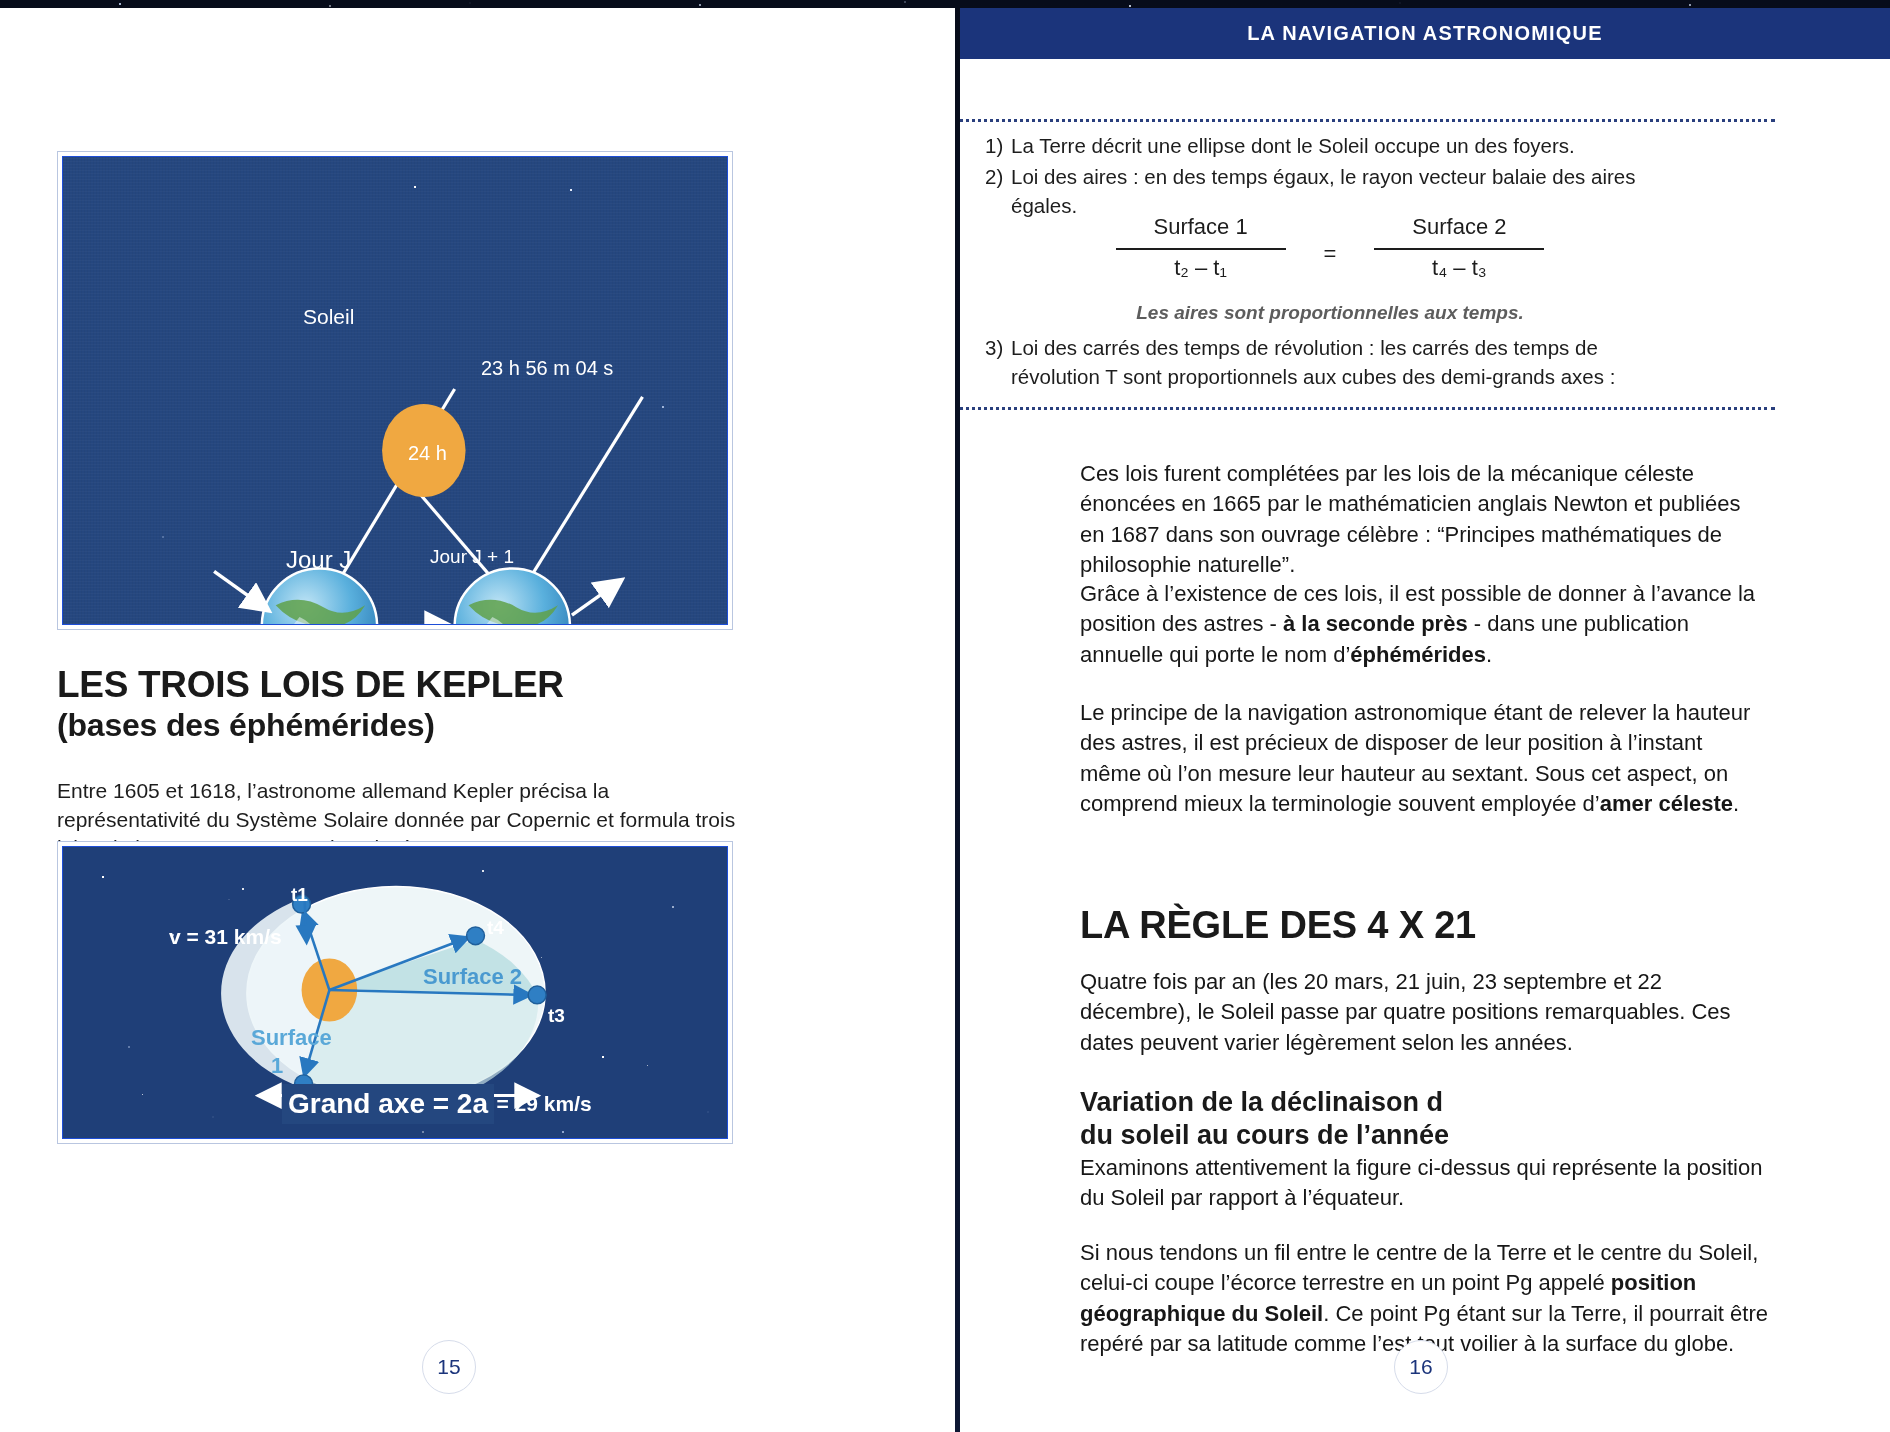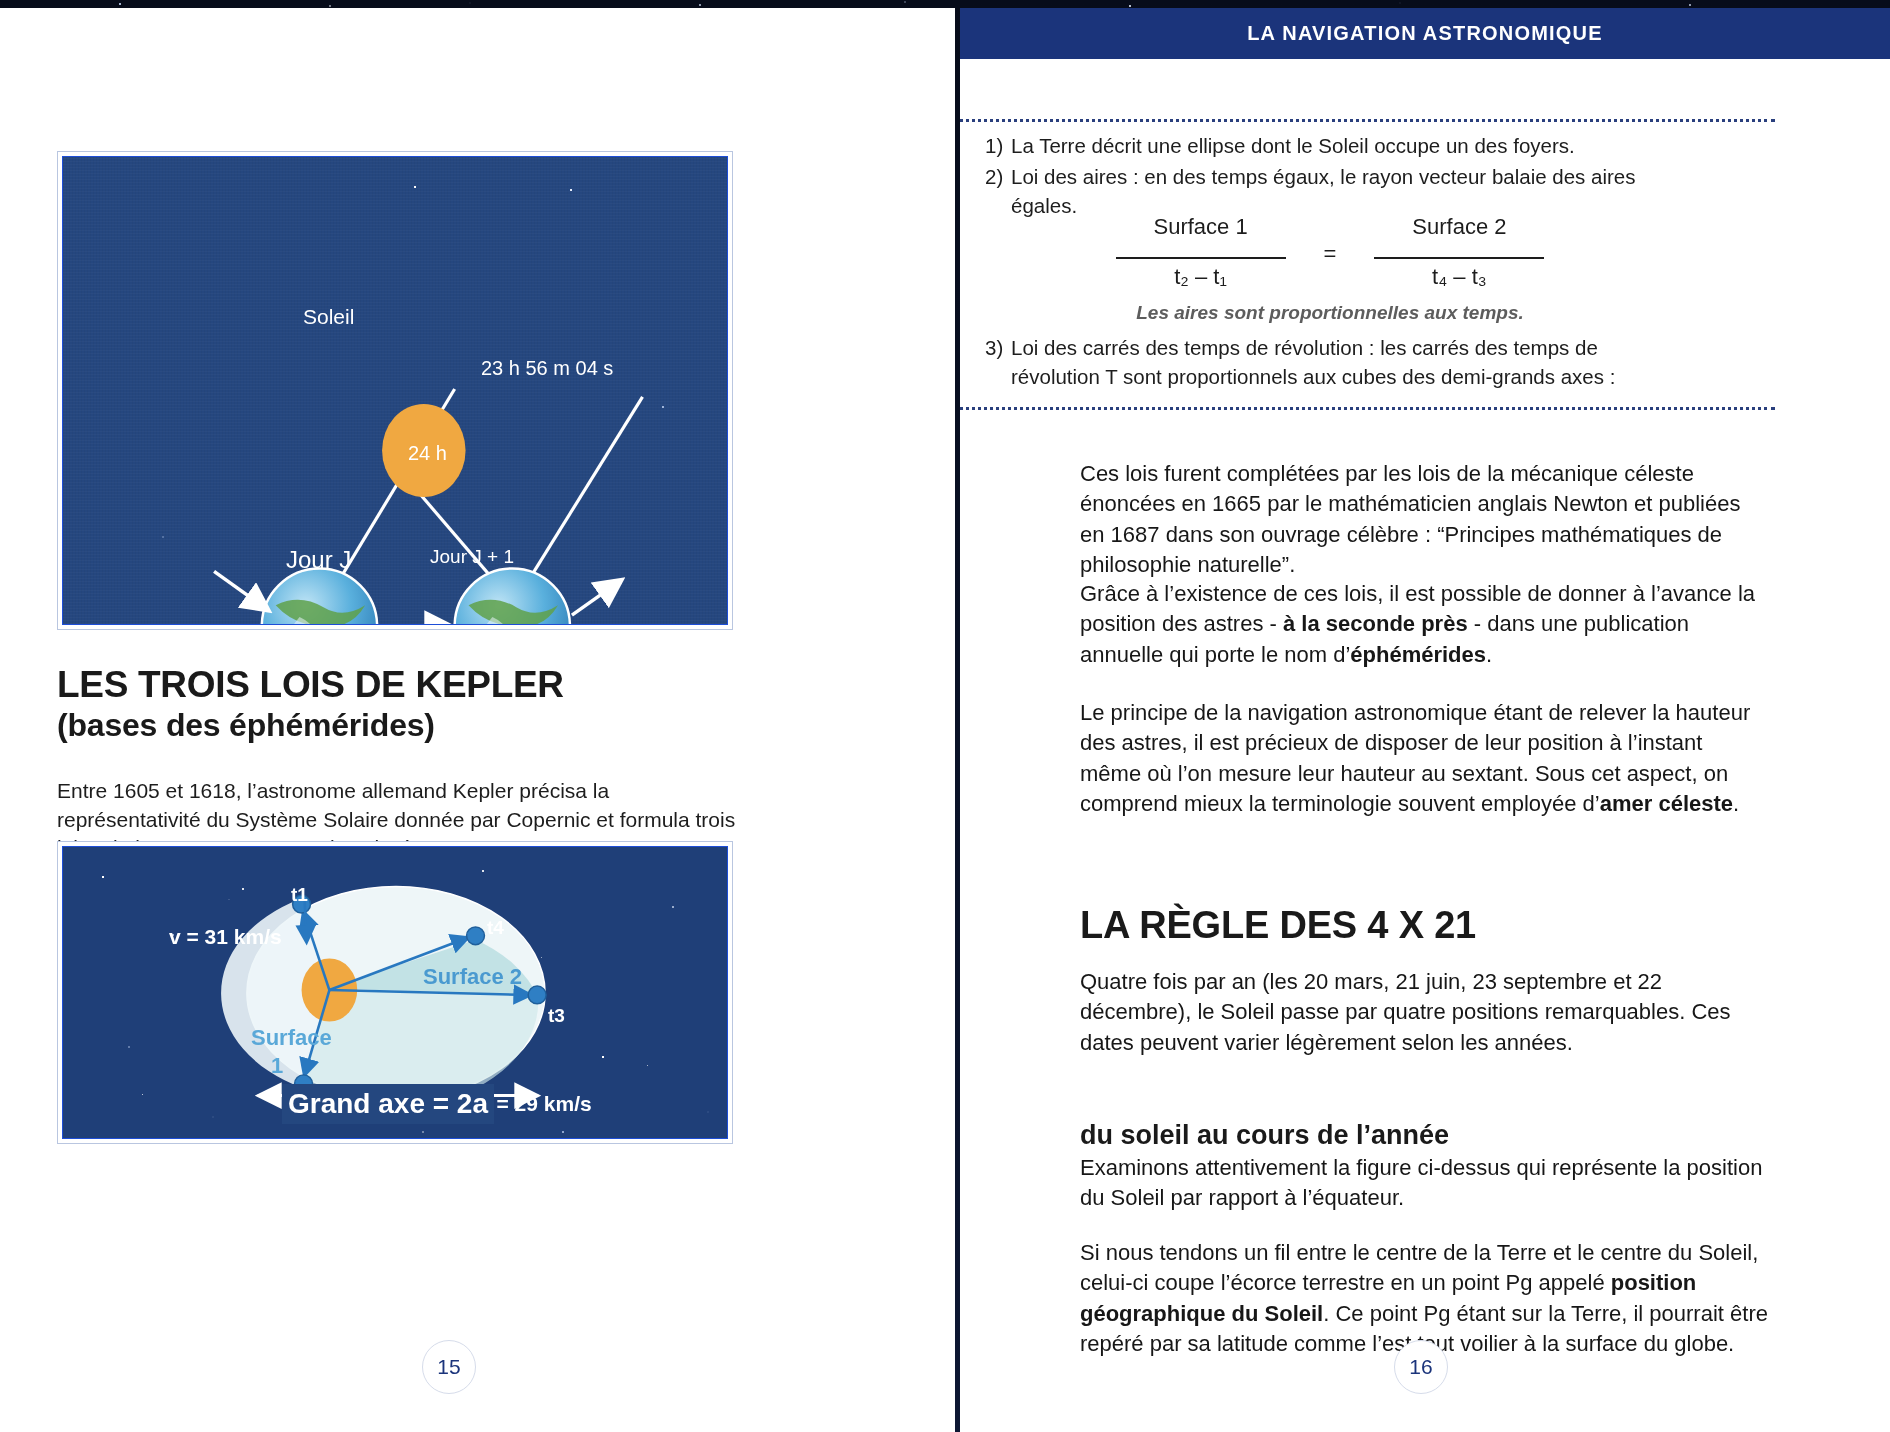--- a/index.html
+++ b/index.html
@@ -193,21 +193,21 @@
     justify-content: center;
     align-items: flex-start;
     gap: 38px;
   }
   .frac {
     display: flex;
     flex-direction: column;
     align-items: center;
     min-width: 170px;
   }
-  .frac .num { font-size: 22px; color: #1d1d1d; padding-bottom: 17px; }
+  .frac .num { font-size: 22px; color: #1d1d1d; padding-bottom: 8px; }
   .frac .bar { width: 100%; height: 2px; background: #1d1d1d; }
   .frac .den { font-size: 22px; color: #1d1d1d; padding-top: 5px; }
   .eq-sign { font-size: 22px; color: #1d1d1d; margin-top: 27px; }
 
   .formula-caption {
     position: absolute;
     left: 0; top: 243px; width: 100%;
     text-align: center;
     font-size: 19px;
     font-weight: bold;
@@ -441,21 +441,21 @@
 
     <p class="body-para" style="left:120px; top:498px;"><span>Grâce à l’existence de ces lois, il est possible de donner à l’avance la position des astres - </span><b>à la seconde près</b><span> - dans une publication annuelle qui porte le nom d’</span><b>éphémérides</b><span>.</span></p>
 
     <p class="body-para" style="left:120px; top:617px;"><span>Le principe de la navigation astronomique étant de relever la hauteur des astres, il est précieux de disposer de leur position à l’instant même où l’on mesure leur hauteur au sextant. Sous cet aspect, on comprend mieux la terminologie souvent employée d’</span><b>amer céleste</b><span>.</span></p>
 
     <h1 class="h1-right" style="left:120px; top:820px;">LA RÈGLE DES 4 X 21</h1>
 
     <p class="body-para" style="left:120px; top:886px;">Quatre fois par an (les 20 mars, 21 juin, 23 septembre et 22 décembre), le Soleil passe par quatre positions remarquables. Ces dates peuvent varier légèrement selon les années.</p>
 
     <h2 class="h2-right" style="left:120px; top:1005px;">
-      <br>
+      <span>Variation de la déclinaison d</span><br>
       <span>du soleil au cours de l’année</span>
     </h2>
 
     <p class="body-para" style="left:120px; top:1072px;">Examinons attentivement la figure ci-dessus qui représente la position du Soleil par rapport à l’équateur.</p>
 
     <p class="body-para" style="left:120px; top:1157px;"><span>Si nous tendons un fil entre le centre de la Terre et le centre du Soleil, celui-ci coupe l’écorce terrestre en un point Pg appelé </span><b>position géographique du Soleil</b><span>. Ce point Pg étant sur la Terre, il pourrait être repéré par sa latitude comme l’est tout voilier à la surface du globe.</span></p>
   </div>
 
   <div class="page-number" id="pn-right">16</div>
 </div>

